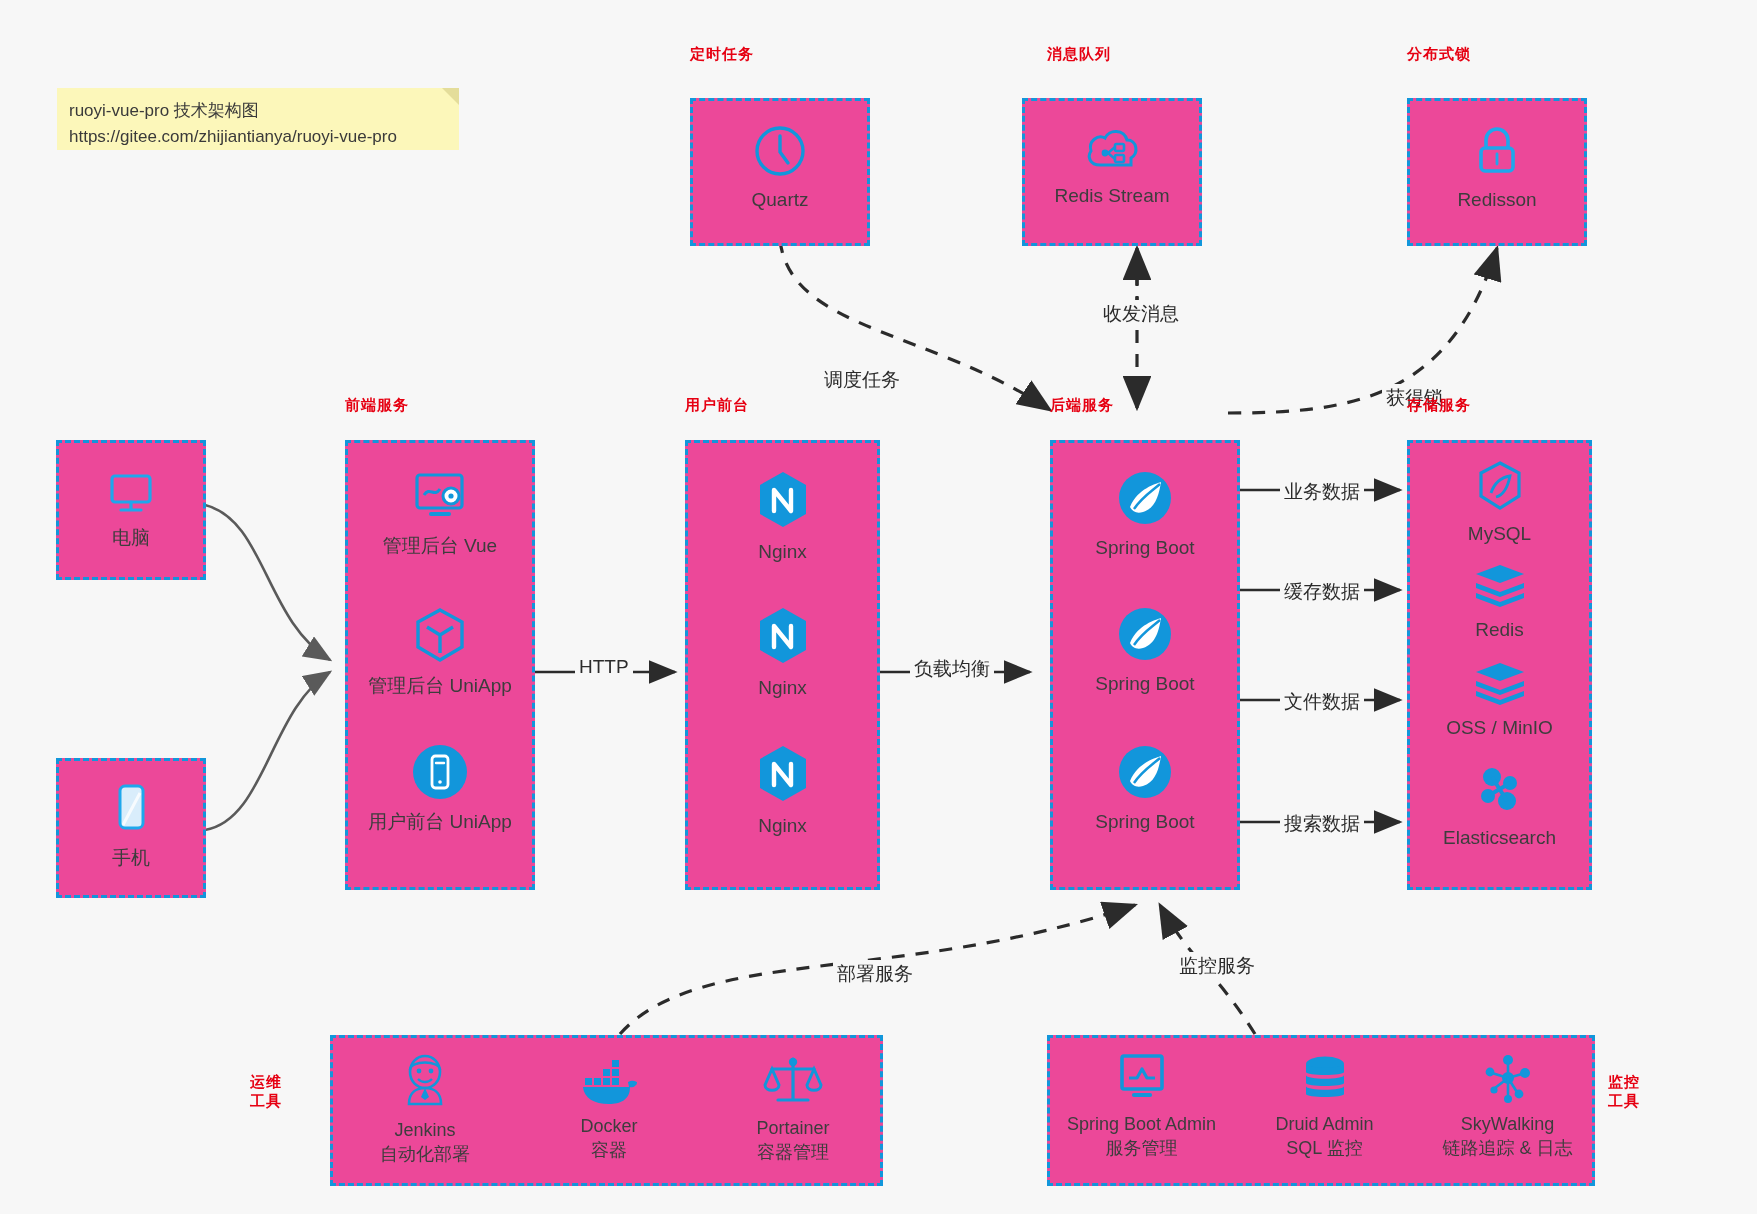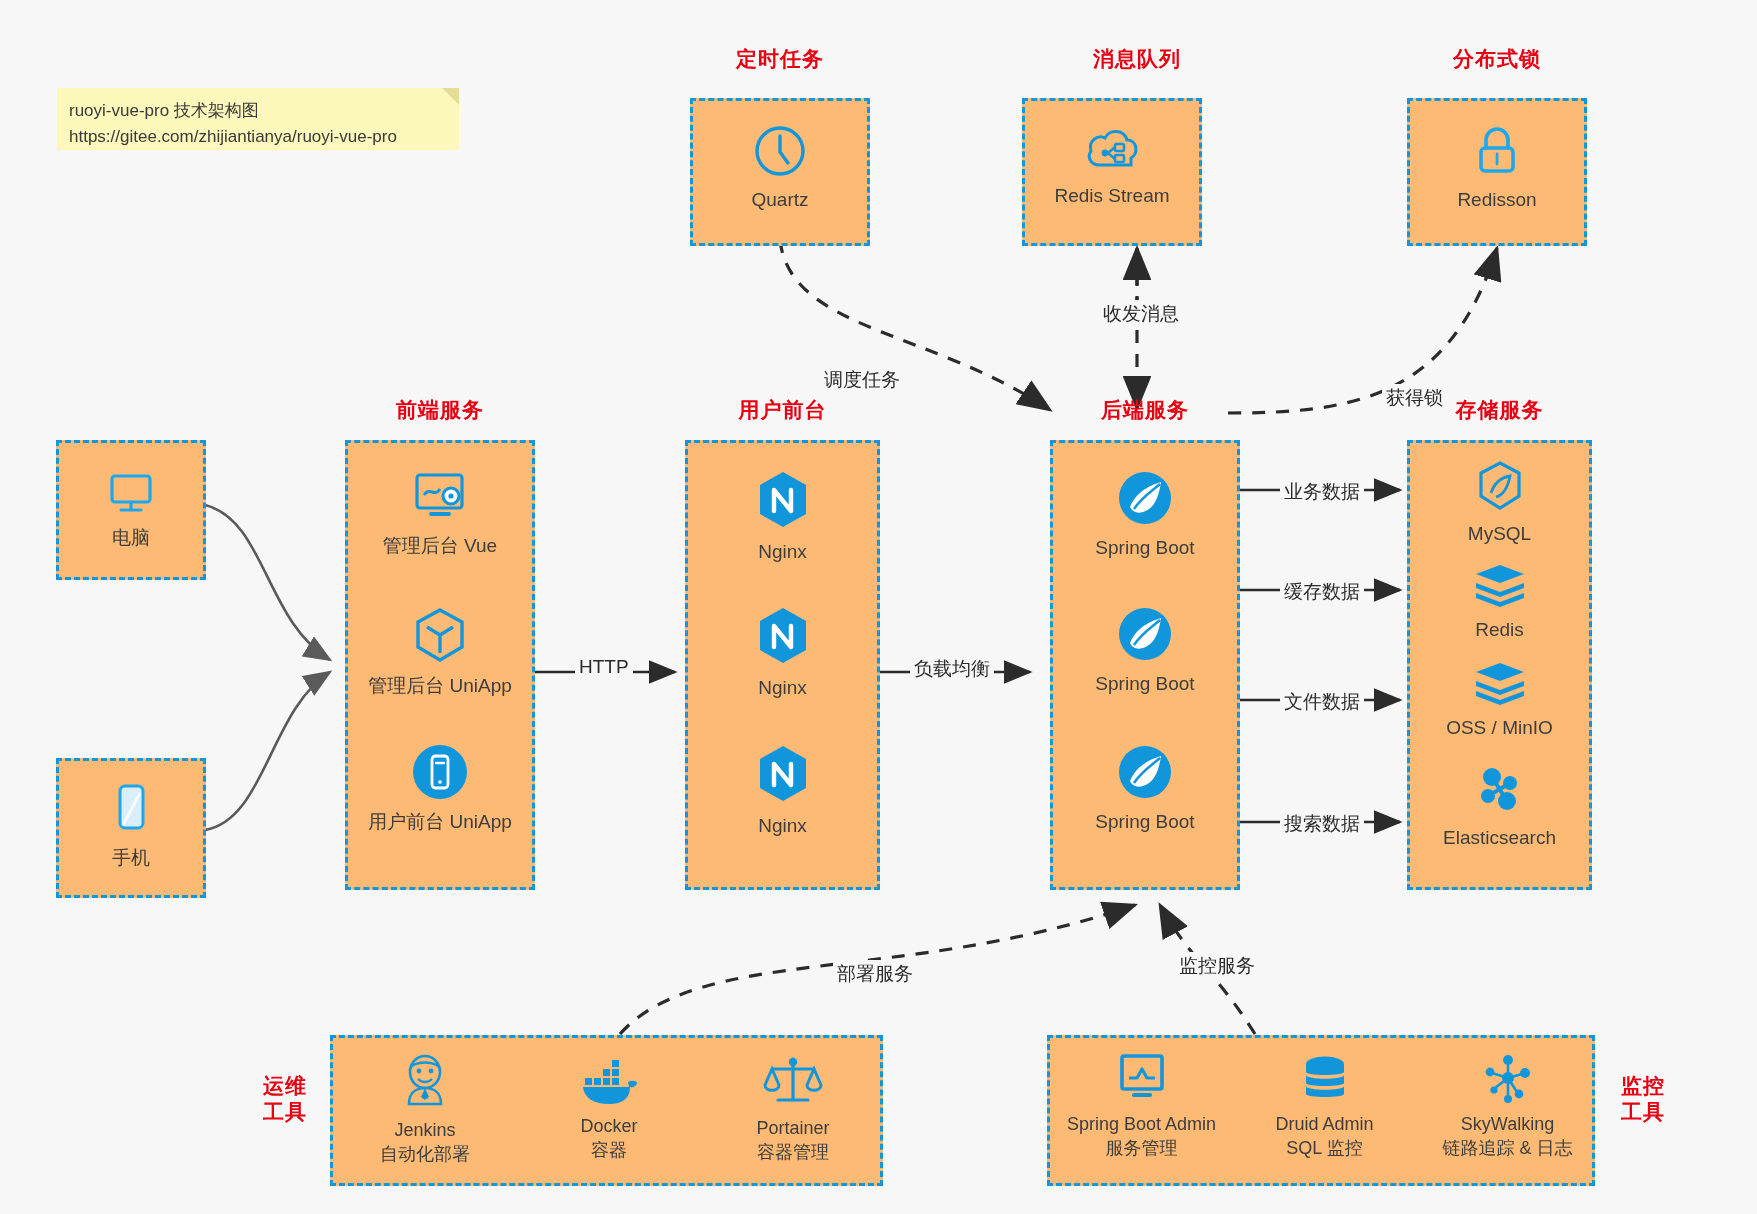--- a/index.html
+++ b/index.html
@@ -8,28 +8,28 @@
     background: #f7f7f7;
     font-family: "Liberation Sans", "DejaVu Sans", sans-serif;
     overflow: hidden;
   }
   #stage { position: relative; width: 1757px; height: 1214px; }
 
   
   .dbox {
     position: absolute;
     border: 3px dashed #1296db;
-    background: #fdba74;
+    background: #ec4899;
   }
   .sec-title {
     position: absolute;
     color: #e60012;
     font-weight: bold;
-    font-size: 21px;
-    text-align: center;
+    font-size: 15px;
+    text-align: left;
     white-space: nowrap;
     letter-spacing: 1px;
   }
   .sec-title.two-line { line-height: 1.25; }
 
   .node { position: absolute; width: 100%; text-align: center; }
   .node .ico { display: block; margin: 0 auto 8px; }
   .node .cap {
     font-size: 19px; color: #3d3d3d; line-height: 1.35;
     white-space: nowrap;

